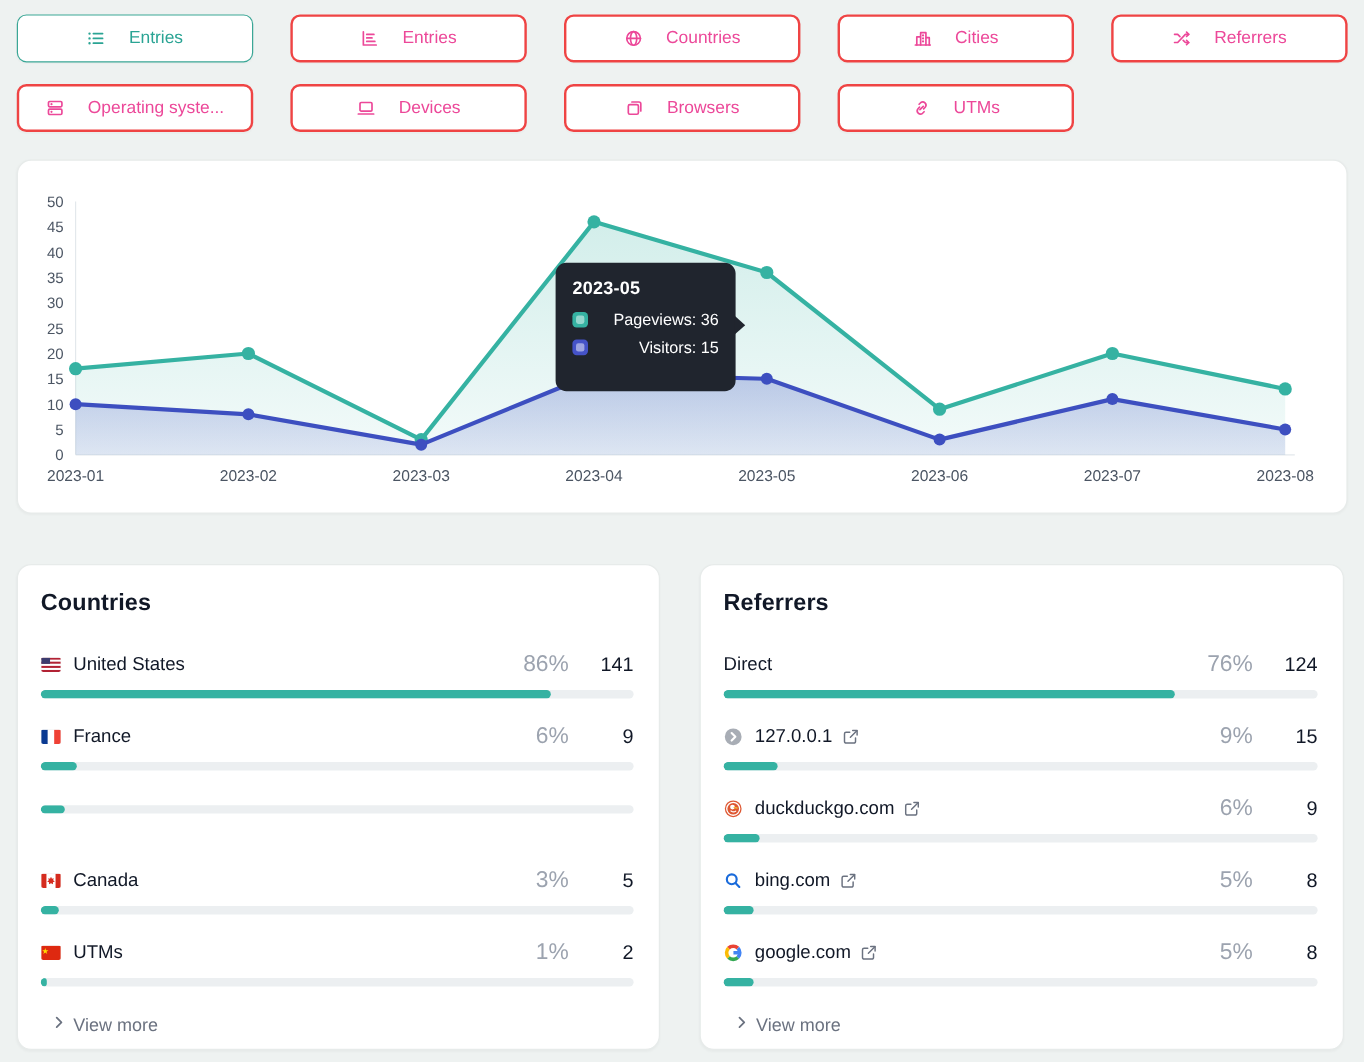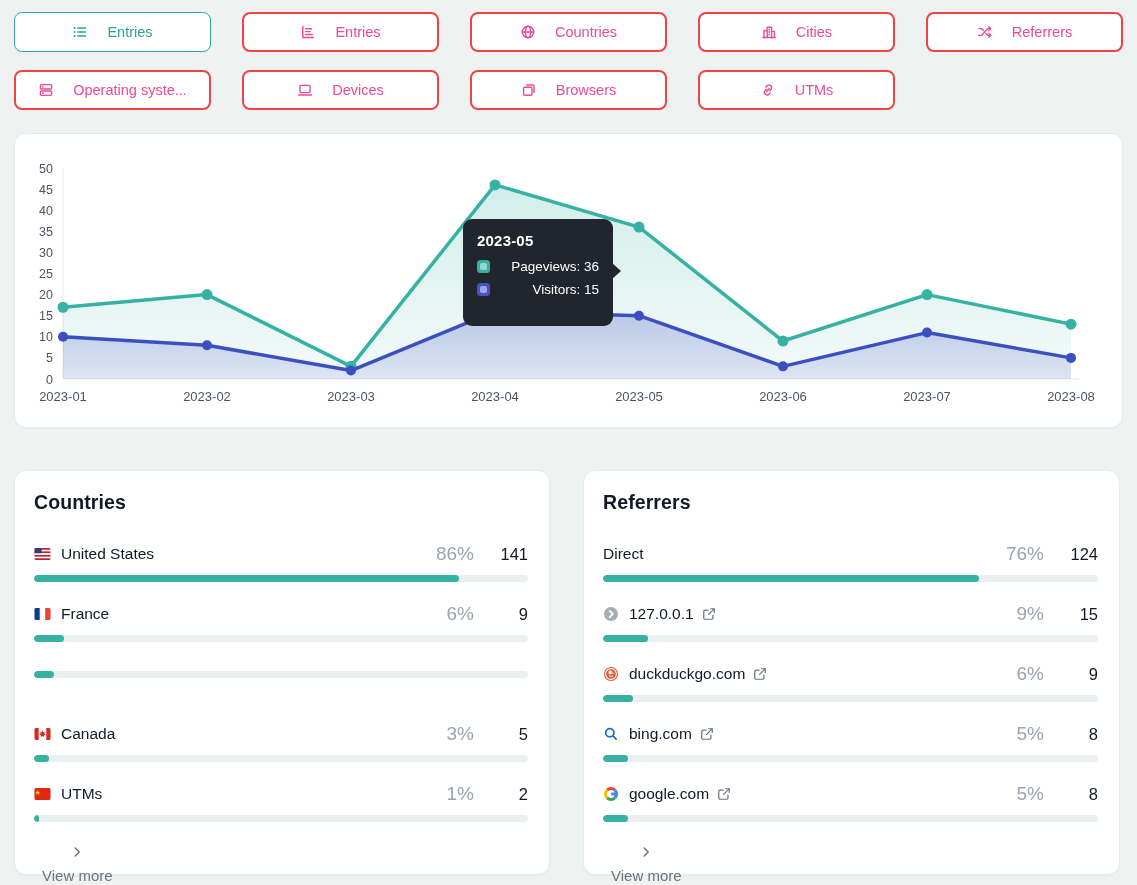--- a/index.html
+++ b/index.html
@@ -97,21 +97,21 @@
   .row-label { font-size: 15.5px; color: #111827; }
   .ext-link { width: 14px; height: 14px; margin-left: 8px; display: inline-flex; cursor: pointer; }
   .row-pct { margin-left: auto; font-size: 19px; color: #9ca3af; }
   .row-count { width: 44px; text-align: right; font-size: 16.5px; font-weight: 400; color: #111827; margin-left: 10px; }
   .bar-track { margin-top: 9px; height: 7px; border-radius: 4px; background: #eceff1; overflow: hidden; }
   .bar-fill { height: 100%; border-radius: 4px; background: #35b2a2; }
   .view-more {
     margin: 10px 0 0 8px;
     display: inline-flex; align-items: center; gap: 5px;
     font-size: 15px; color: #6b7280;
-    background: none; border: none; font-family: inherit; cursor: pointer; flex-direction: column;
+    background: none; border: none; font-family: inherit; cursor: pointer;
   }
   .view-more svg { width: 14px; height: 14px; stroke: #6b7280; fill: none; stroke-width: 1.7; stroke-linecap: round; stroke-linejoin: round; }
 </style>
 </head>
 <body>
 
 <div class="tab-grid" id="tab-grid">
     <button class="tab-btn active">
       <span class="row-icon" style="display: inline-flex;">
         <svg viewBox="0 0 16 16">

